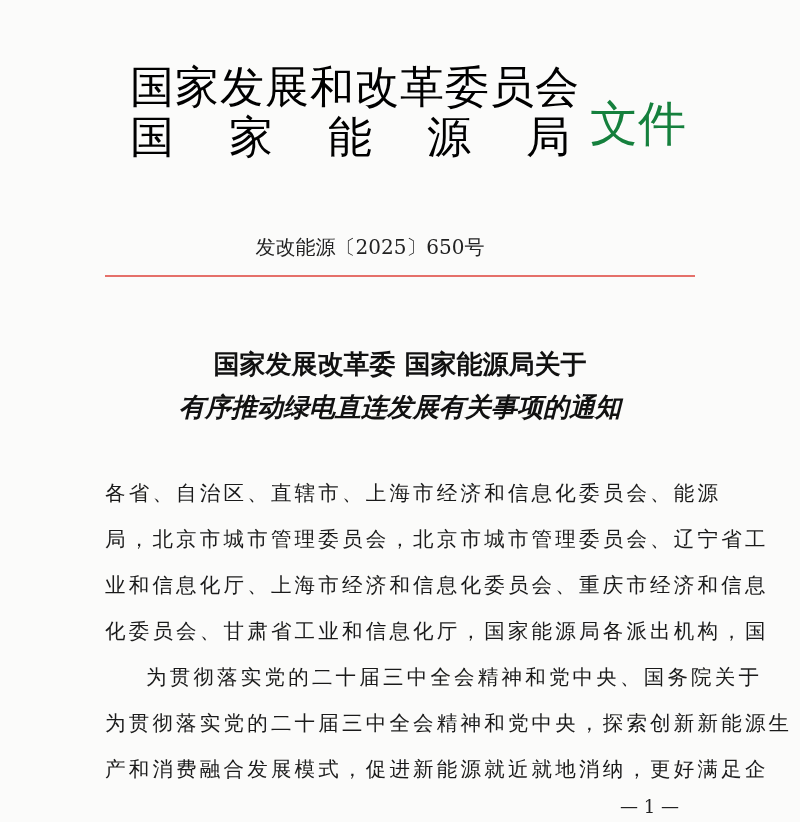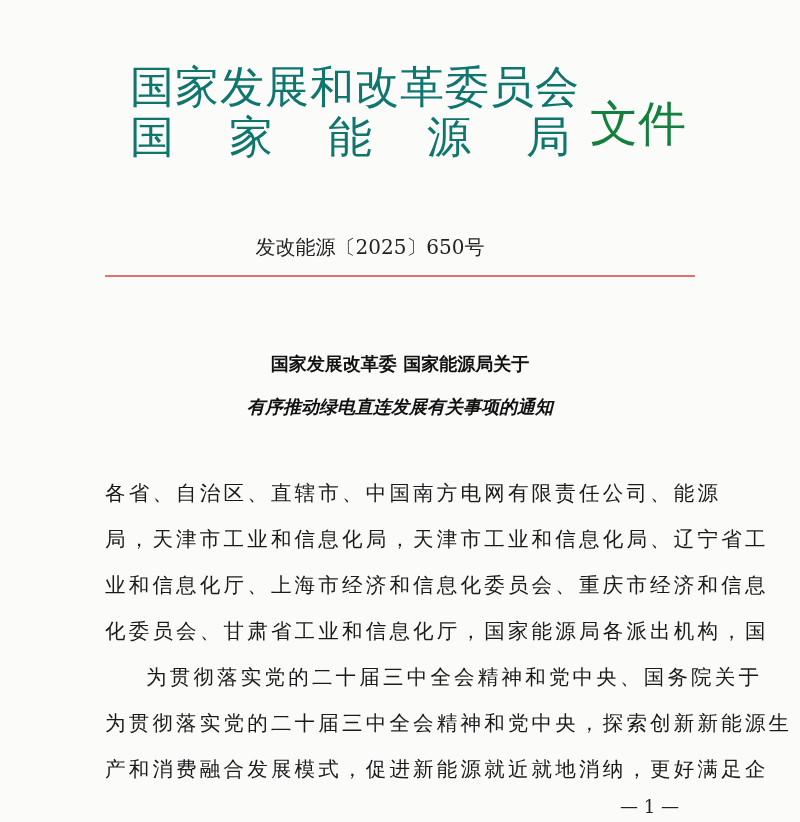--- a/index.html
+++ b/index.html
@@ -2,26 +2,26 @@
 <html><head>
 <meta charset="utf-8">
 <style>
   html, body { margin:0; padding:0; }
   body {
     width:800px; height:822px; background:#fbfbfa; position:relative; overflow:hidden;
     font-family: "DejaVu Serif", "Liberation Serif", serif;
     color:#1a1a1a;
   }
   .header-left { position:absolute; left:130px; top:62px; width:435px; }
-  .org-line { color:#0f766e; font-size:44px; line-height:50px; letter-spacing:1px; white-space:nowrap; font-weight:500; }
+  .org-line { color:#000000; font-size:44px; line-height:50px; letter-spacing:1px; white-space:nowrap; font-weight:500; }
   .org-line.spaced { display:flex; justify-content:space-between; width:440px; letter-spacing:0; }
   .header-right { position:absolute; left:590px; top:95px; color:#15803d; font-size:48px; line-height:56px; }
   .doc-number { position:absolute; left:0; width:740px; top:234px; text-align:center; font-size:20px; color:#222; }
   .rule { position:absolute; left:105px; width:590px; top:275px; height:2px; background:#e5706a; }
-  .title { position:absolute; left:0; width:800px; text-align:center; font-size:18px; font-weight:bold; color:#111; line-height:40px; }
+  .title { position:absolute; left:0; width:800px; text-align:center; font-size:26px; font-weight:bold; color:#111; line-height:40px; }
   .t1 { top:344px; }
   .t2 { top:387px;font-style:italic; }
   .body { position:absolute; left:105px; width:590px; top:470px; font-size:20.5px; line-height:46px; letter-spacing:3.2px; }
   .line { white-space:nowrap; height:46px; }
   .indent { padding-left:41px; }
   .page-num { position:absolute; left:620px; top:796px; font-size:18px; color:#222; }
 </style>
 </head>
 <body>
 
@@ -37,22 +37,22 @@
 </div>
 <div class="header-right">文件</div>
 
 <div class="doc-number">发改能源〔2025〕650号</div>
 <div class="rule"></div>
 
 <div class="title t1">国家发展改革委  国家能源局关于</div>
 <div class="title t2">有序推动绿电直连发展有关事项的通知</div>
 
 <div class="body">
-  <div class="line">各省、自治区、直辖市、中国南方电网有限责任公司、能源</div>
-  <div class="line">局，天津市工业和信息化局，天津市工业和信息化局、辽宁省工</div>
+  <div class="line">各省、自治区、直辖市、上海市经济和信息化委员会、能源</div>
+  <div class="line">局，北京市城市管理委员会，北京市城市管理委员会、辽宁省工</div>
   <div class="line">业和信息化厅、上海市经济和信息化委员会、重庆市经济和信息</div>
   <div class="line">化委员会、甘肃省工业和信息化厅，国家能源局各派出机构，国</div>
   <div class="line indent">为贯彻落实党的二十届三中全会精神和党中央、国务院关于</div>
   <div class="line">为贯彻落实党的二十届三中全会精神和党中央，探索创新新能源生</div>
   <div class="line">产和消费融合发展模式，促进新能源就近就地消纳，更好满足企</div>
 </div>
 
 <div class="page-num">— 1 —</div>
 
 </body></html>

